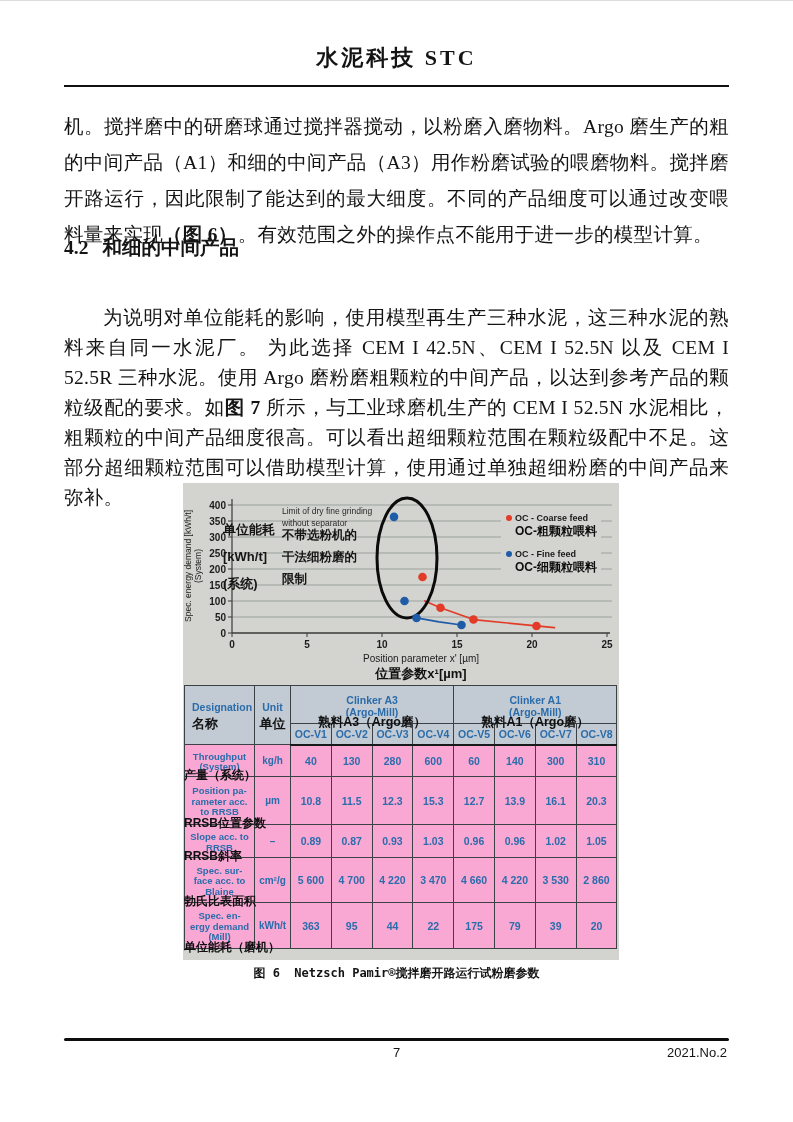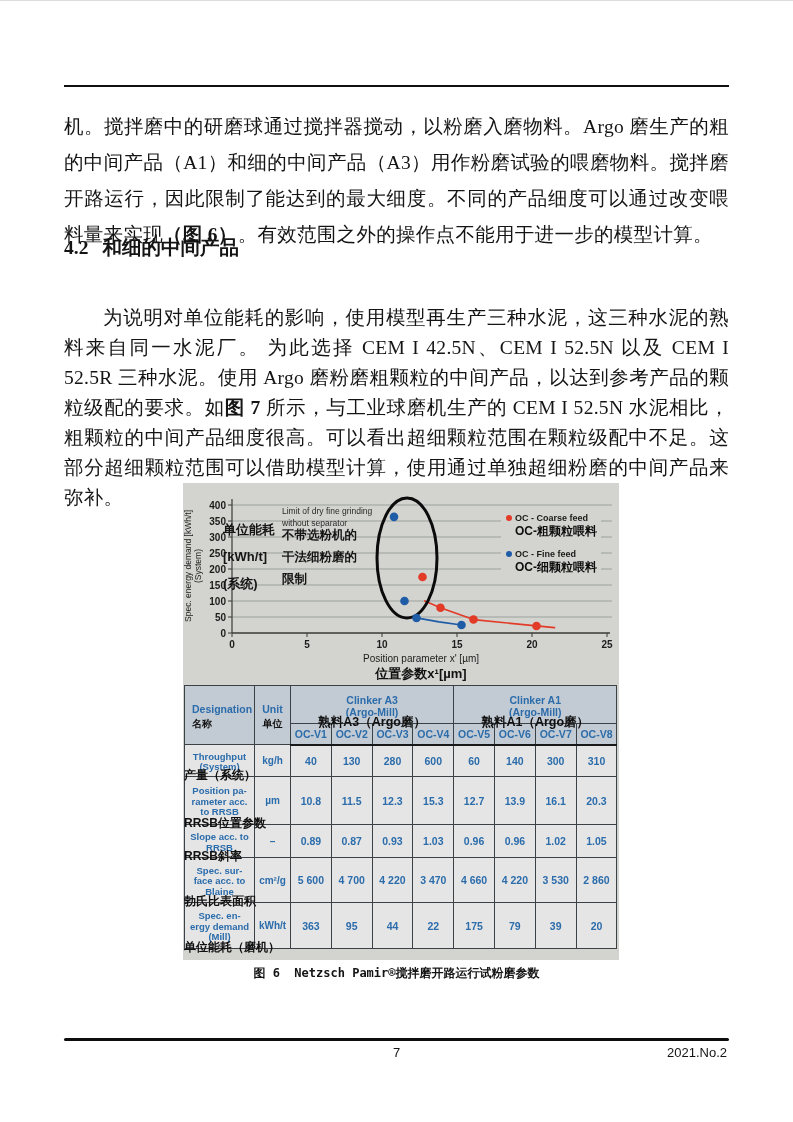--- a/index.html
+++ b/index.html
@@ -25,31 +25,31 @@
   .ax-cn{font-size:13px;font-weight:bold;fill:#101010;}
   .ylab{font-size:8.5px;fill:#222;}
   .inplot{font-size:13px;font-weight:bold;fill:#151515;}
   .ann-en{font-size:8.5px;fill:#2a2a2a;}
   .ann-cn{font-size:12.5px;font-weight:bold;fill:#151515;}
   .leg-en{font-size:9px;font-weight:bold;fill:#1a1a1a;}
   .leg-cn{font-size:12px;font-weight:bold;fill:#0e0e0e;}
 
   
   .tbl-wrap{position:absolute;left:1px;top:202px;}
-  #param-table{border-collapse:collapse;table-layout:fixed;width:433px;background:#e5e5e5;
+  #param-table{border-collapse:collapse;table-layout:fixed;width:433px;background:#f9a8d4;
         font-family:"Liberation Sans","DejaVu Sans",sans-serif;border:1.5px solid #33383d;}
   #param-table th,#param-table td{border:1px solid #3c4146;padding:0;position:relative;overflow:visible;}
   #param-table thead th{background:#c2cad3;}
   #param-table thead tr.oc-row th{border-bottom:2.5px solid #17191b;}
   thead tr.grp-row{height:38px;} thead tr.oc-row{height:21px;}
   tbody tr:nth-child(1){height:32px;} tbody tr:nth-child(2){height:48px;}
   tbody tr:nth-child(3){height:33px;} tbody tr:nth-child(4){height:45px;}
   tbody tr:nth-child(5){height:46px;}
   .desig-en{font-size:10.5px;color:#2b6cab;font-weight:bold;text-align:left;padding:4px 0 0 7px;}
-  .desig-cn{font-size:10px;color:#141414;font-weight:bold;text-align:left;padding:2px 0 0 7px;}
+  .desig-cn{font-size:13px;color:#141414;font-weight:bold;text-align:left;padding:2px 0 0 7px;}
   .unit-hd{text-align:center;}
   .grp-en{font-size:10.5px;line-height:11.5px;color:#2b6cab;font-weight:bold;text-align:center;padding-top:4px;}
   .grp-cn{position:absolute;bottom:-8px;left:0;right:0;text-align:center;font-size:12.5px;
         font-weight:bold;color:#101010;white-space:nowrap;z-index:3;}
   .colh{font-size:10.5px;color:#2b6cab;font-weight:bold;text-align:center;margin-left:36px;}
   .row-en{font-size:9.5px;line-height:10.5px;color:#2b6cab;font-weight:bold;
         white-space:pre-line;text-align:center;padding-top:3px;font-family:"Liberation Sans",sans-serif;}
   .row-cn{position:absolute;left:-1px;bottom:-8px;font-size:12px;font-weight:bold;color:#101010;
         white-space:nowrap;z-index:3;}
   td.val{font-size:10.5px;font-weight:bold;color:#2b6cab;text-align:center;}
@@ -60,20 +60,21 @@
   .ftr-rule{position:absolute;top:1037px;left:64px;width:665px;height:3px;background:#0d0d0d;border-radius:2px;}
   .ftr-page{position:absolute;top:1044px;left:0;width:100%;text-align:center;font-size:13px;
         font-family:"Liberation Sans",sans-serif;}
   .ftr-issue{position:absolute;top:1044px;right:66px;font-size:13px;font-family:"Liberation Sans",sans-serif;}
 </style>
 </head>
 <body>
 
 <div class="page">
 
+  <div class="hdr-title">水泥科技 STC</div>
   <div class="hdr-rule"></div>
 
   <p class="body-par" id="p1"><span>机。搅拌磨中的研磨球通过搅拌器搅动，以粉磨入磨物料。Argo 磨生产的粗的中间产品（A1）和细的中间产品（A3）用作粉磨试验的喂磨物料。搅拌磨开路运行，因此限制了能达到的最大细度。不同的产品细度可以通过改变喂料量来实现</span><span class="bold-seg">（图 6）</span><span>。有效范围之外的操作点不能用于进一步的模型计算。</span></p>
 
   <div class="sec-head">
     <span class="num">4.2</span><span>和细的中间产品</span>
   </div>
 
   <p class="body-par" id="p2"><span>为说明对单位能耗的影响，使用模型再生产三种水泥，这三种水泥的熟料来自同一水泥厂。 为此选择 CEM I 42.5N、CEM I 52.5N 以及 CEM I 52.5R 三种水泥。使用 Argo 磨粉磨粗颗粒的中间产品，以达到参考产品的颗粒级配的要求。如</span><span class="bold-seg">图 7</span><span> 所示，与工业球磨机生产的 CEM I 52.5N 水泥相比，粗颗粒的中间产品细度很高。可以看出超细颗粒范围在颗粒级配中不足。这部分超细颗粒范围可以借助模型计算，使用通过单独超细粉磨的中间产品来弥补。</span></p>
 

